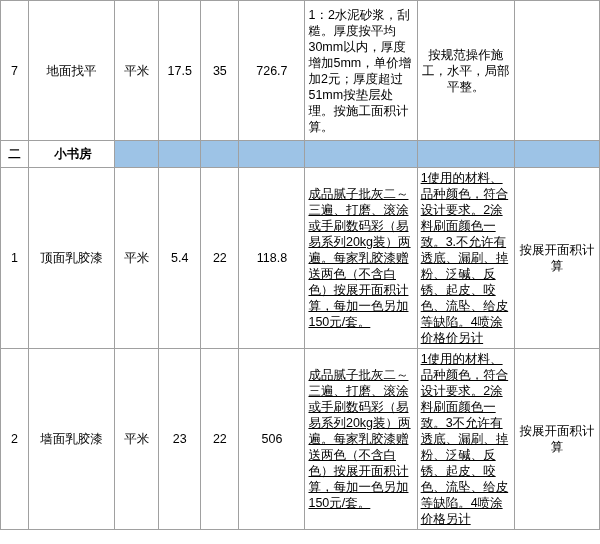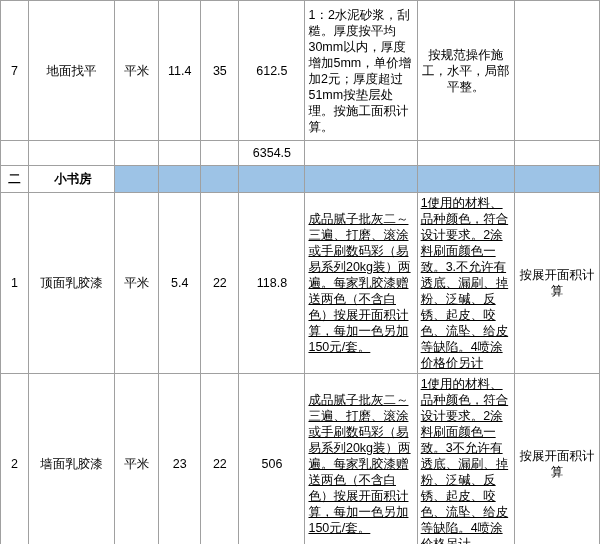--- a/index.html
+++ b/index.html
@@ -120,39 +120,28 @@
       <col class="c-mat">
       <col class="c-note">
       <col class="c-rem">
     </colgroup>
     <tbody>
 
       <tr class="tall-a">
         <td class="c-center">7</td>
         <td class="c-left">地面找平</td>
         <td class="c-center">平米</td>
-        <td class="num">11.4</td>
+        <td class="num">17.5</td>
         <td class="num">35</td>
-        <td class="num">612.5</td>
+        <td class="num">726.7</td>
         <td class="cell-desc">1：2水泥砂浆，刮糙。厚度按平均30mm以内，厚度增加5mm，单价增加2元；厚度超过51mm按垫层处理。按施工面积计算。</td>
         <td class="cell-remark">按规范操作施工，水平，局部平整。</td>
         <td class="cell-remark"></td>
       </tr>
 
-      <tr class="strip-row">
-        <td></td>
-        <td></td>
-        <td></td>
-        <td></td>
-        <td></td>
-        <td class="strip-cell">6354.5</td>
-        <td></td>
-        <td></td>
-        <td></td>
-      </tr>
 
       <tr class="section-row">
         <td class="sec-no">二</td>
         <td class="sec-title">小书房</td>
         <td class="sec-blank"></td>
         <td class="sec-blank"></td>
         <td class="sec-blank"></td>
         <td class="sec-blank"></td>
         <td class="sec-blank"></td>
         <td class="sec-blank"></td>

